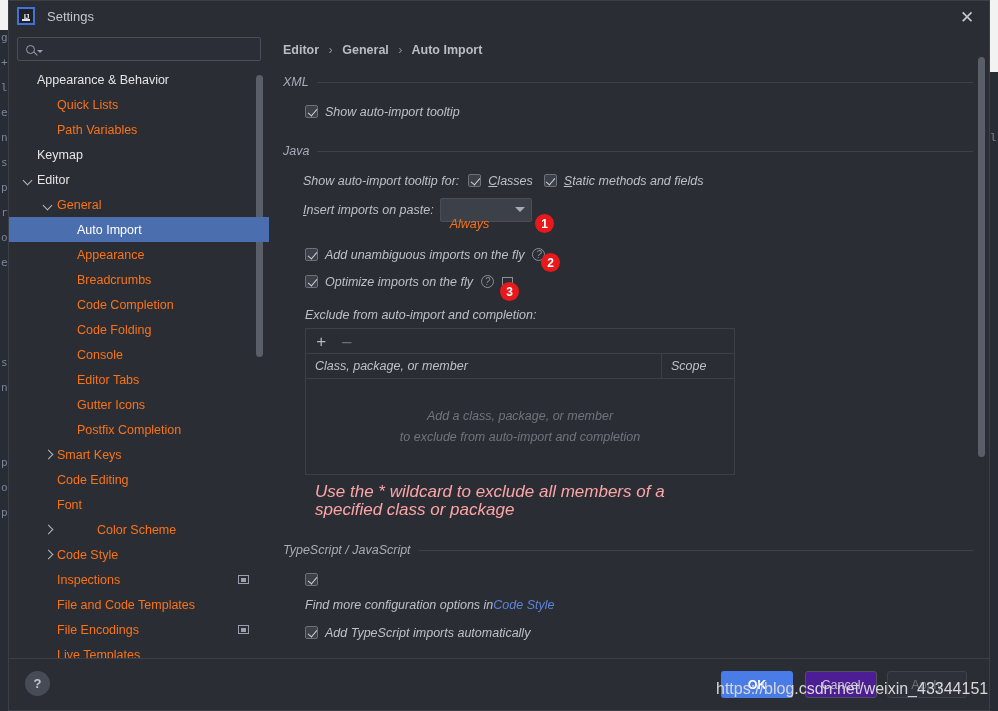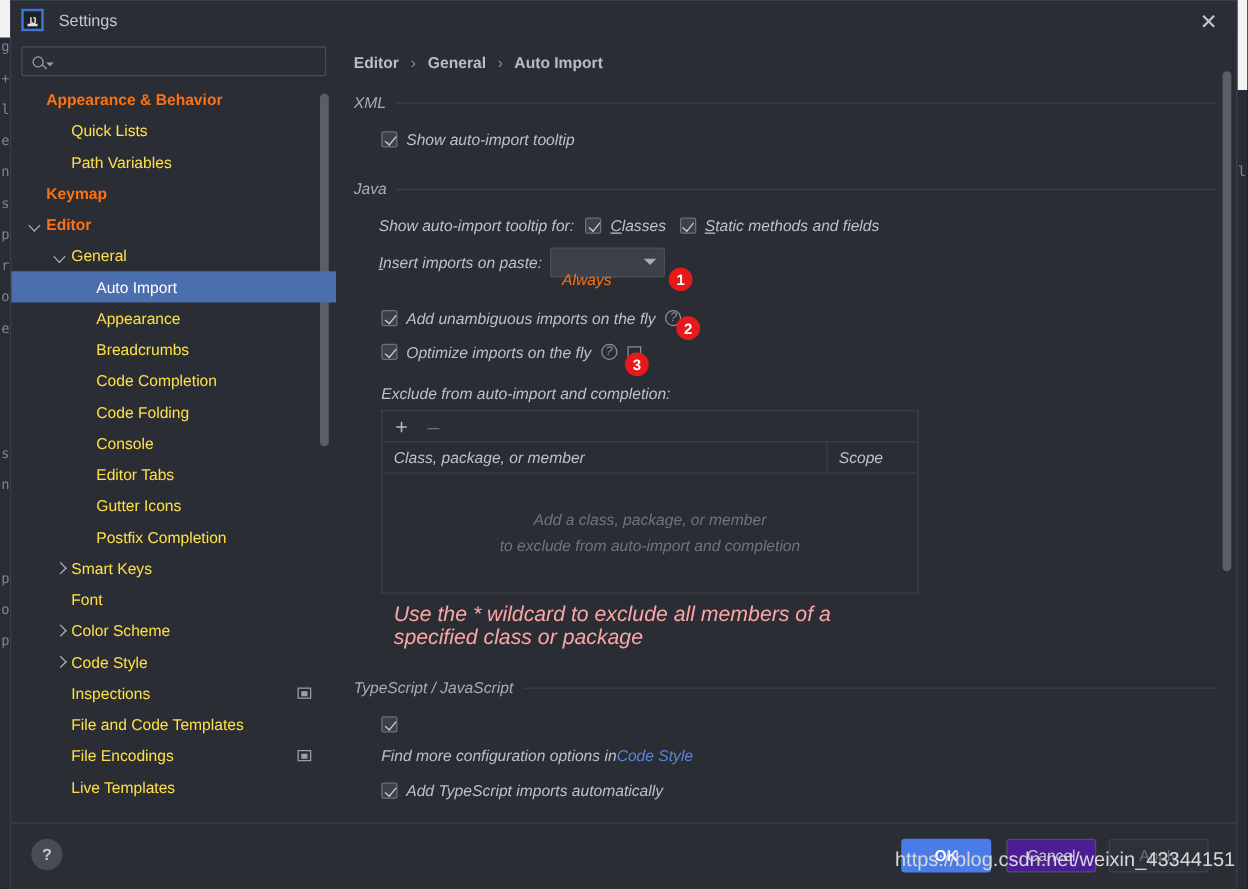--- a/index.html
+++ b/index.html
@@ -78,24 +78,24 @@
     border-top:3px solid #9aa0ab; margin-left:2px; margin-top:4px;
   }
   .search-input{
     background:transparent;border:none;outline:none;color:#c3c6cc;
     font-size:12px; flex:1; padding-left:5px; font-family:"Liberation Sans",sans-serif;
   }
 
   .tree { position:absolute; top:36px; left:0; right:0; bottom:0; overflow:hidden; }
   .tree-item {
     height:25px; display:flex; align-items:center;
-    font-size:12.5px; color:#fde047; cursor:pointer; white-space:nowrap;
+    font-size:12.5px; color:#f97316; cursor:pointer; white-space:nowrap;
     position:relative;
   }
-  .tree-item.bold { font-weight:bold; color:#f97316; }
+  .tree-item.bold { font-weight:normal; color:#e5e5e5; }
   .tree-item.selected { background:#4b6eaf; color:#ffffff; }
   .arrow {
     width:11px; height:11px; position:relative; flex:0 0 auto; margin-right:3px;
   }
   .arrow.down::before{
     content:""; position:absolute; left:1px; top:3px;
     width:6px;height:6px;border-right:1.4px solid #b4b8c0;border-bottom:1.4px solid #b4b8c0;
     transform:rotate(45deg);
   }
   .arrow.right::before{
@@ -352,23 +352,27 @@
             <div class="tree-item" style="padding-left: 54px;">
               <span class="arrow"></span>
               <span>Postfix Completion</span>
             </div>
             <div class="tree-item" style="padding-left: 34px;">
               <span class="arrow right"></span>
               <span>Smart Keys</span>
             </div>
             <div class="tree-item" style="padding-left: 34px;">
               <span class="arrow"></span>
+              <span>Code Editing</span>
+            </div>
+            <div class="tree-item" style="padding-left: 34px;">
+              <span class="arrow"></span>
               <span>Font</span>
             </div>
-            <div class="tree-item" style="padding-left: 34px;">
+            <div class="tree-item" style="padding-left: 34px; gap: 40px;">
               <span class="arrow right"></span>
               <span>Color Scheme</span>
             </div>
             <div class="tree-item" style="padding-left: 34px;">
               <span class="arrow right"></span>
               <span>Code Style</span>
             </div>
             <div class="tree-item" style="padding-left: 34px;">
               <span class="arrow"></span>
               <span>Inspections</span>

